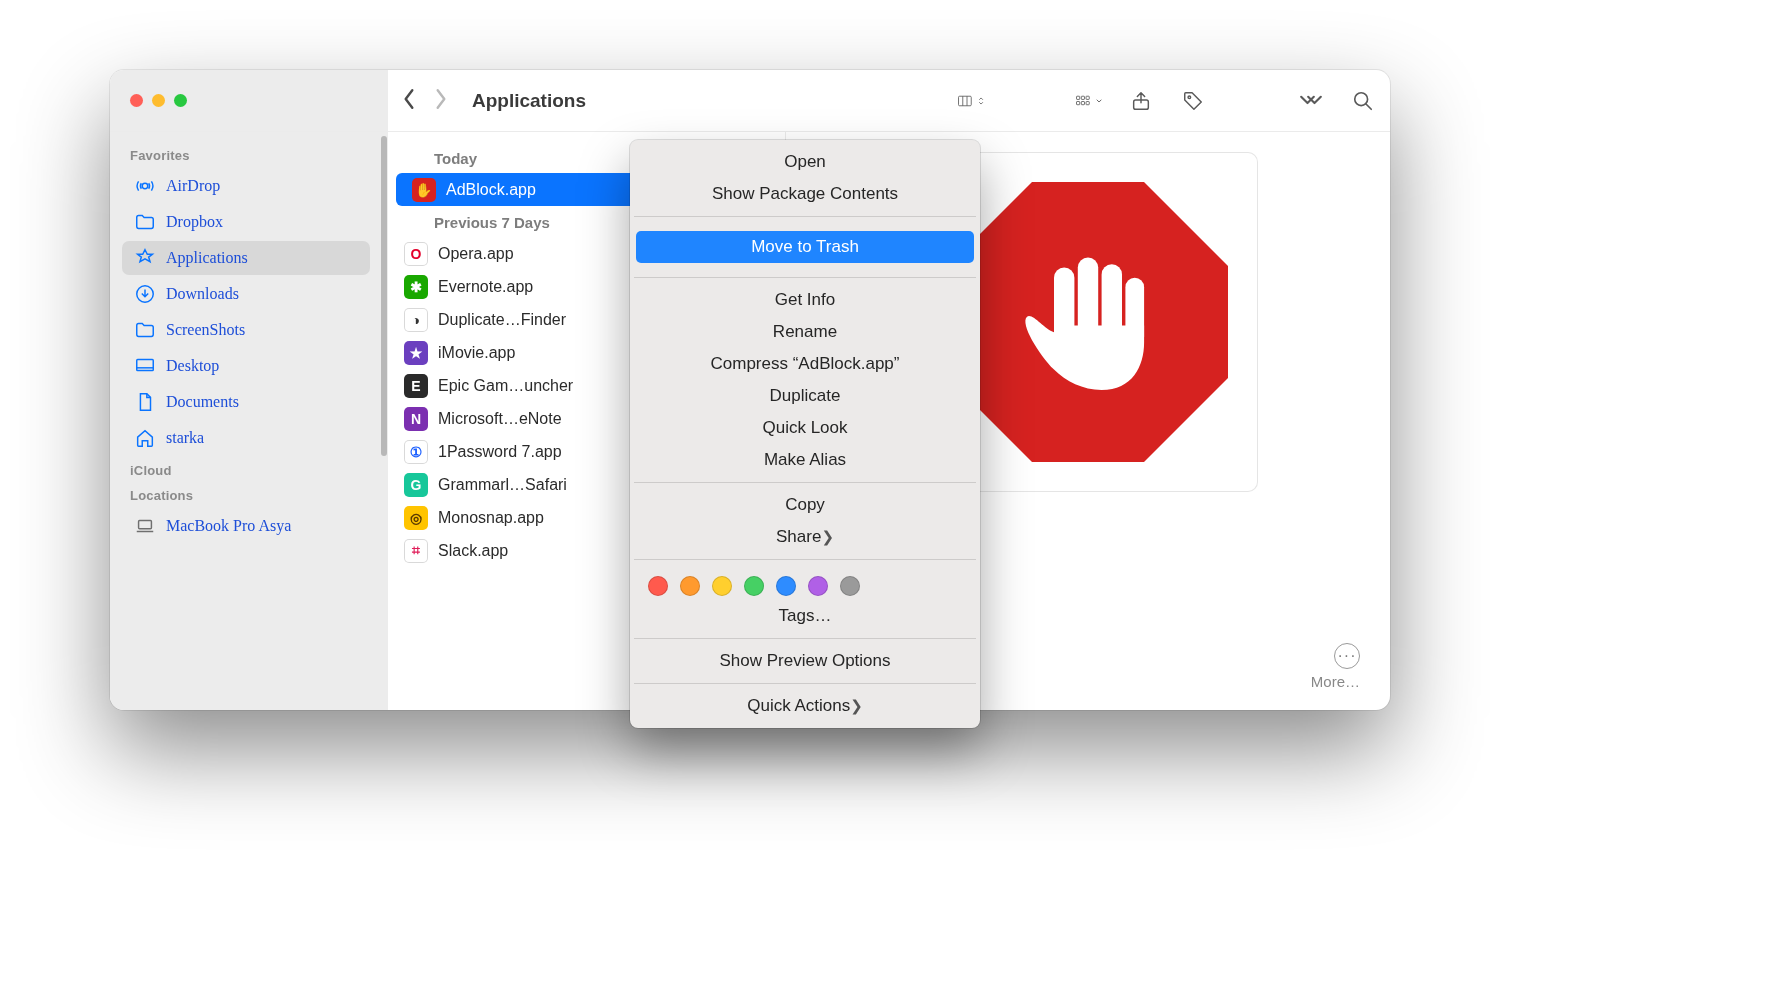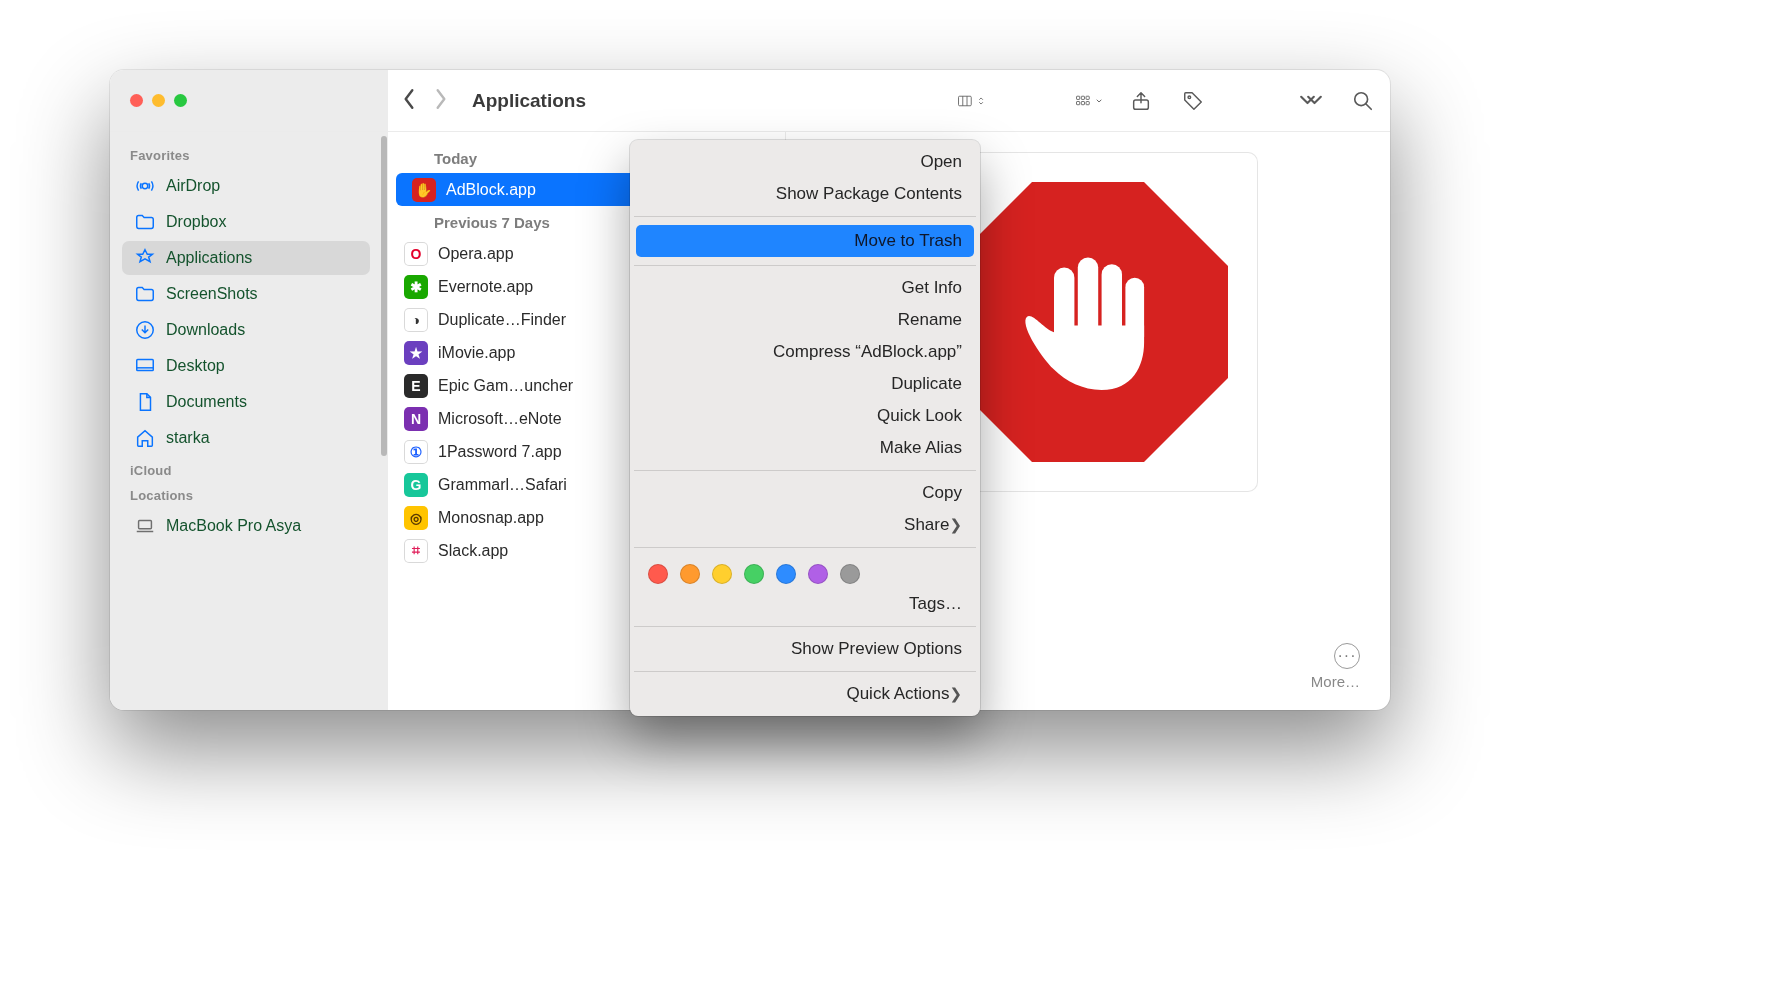--- a/index.html
+++ b/index.html
@@ -27,21 +27,21 @@
   .tool-group .ic { width: 26px; height: 24px; display: flex; align-items: center; justify-content: center; }
   .tool-group svg { width: 26px; height: 22px; stroke: currentColor; }
   .spacer { width: 40px; }
   .body { flex: 1; display: flex; min-height: 0; }
 
   .sidebar { width: 278px; background: #ececec; display: flex; min-height: 0; }
   .sidebar-scroll { flex: 1; padding: 10px 0 10px 6px; overflow: hidden; }
   .sb-track { width: 8px; background: #ececec; display: flex; align-items: flex-start; }
   .sb-thumb { width: 6px; margin: 4px 1px 0; height: 320px; border-radius: 3px; background: rgba(0,0,0,.22); }
   .sb-group-label { font-size: 13px; font-weight: 700; color: #8a8a8a; padding: 6px 14px 4px; letter-spacing: .2px; }
-  .sb-item { display: flex; align-items: center; gap: 10px; height: 34px; padding: 0 12px; margin: 2px 10px 2px 6px; border-radius: 7px; color: #14532d; font-size: 16px; }
+  .sb-item { display: flex; align-items: center; gap: 10px; height: 34px; padding: 0 12px; margin: 2px 10px 2px 6px; border-radius: 7px; color: #1d4ed8; font-size: 16px; font-family: Liberation Serif, serif; }
   .sb-item.active { background: #d8d8d8; }
   .sb-icon { width: 22px; height: 22px; display: flex; align-items: center; justify-content: center; color: #0a74ff; }
   .sb-item.loc .sb-icon { color: #6f6f6f; }
   .sb-icon svg { width: 22px; height: 22px; stroke: currentColor; fill: none; stroke-width: 1.6; }
 
   .list-col { width: 398px; border-right: 1px solid rgba(0,0,0,.08); overflow: hidden; padding-top: 10px; }
   .group-header { font-size: 15px; font-weight: 700; color: #7d7d7d; padding: 8px 18px 6px 46px; }
   .file-row { display: flex; align-items: center; gap: 10px; height: 33px; padding: 0 10px 0 16px; font-size: 16px; color: #2b2b2b; white-space: nowrap; overflow: hidden; text-overflow: ellipsis; }
   .file-row.selected { background: #0a74ff; margin: 0 10px 0 8px; border-radius: 6px; color: #fff; }
   .app-ic { width: 24px; height: 24px; border-radius: 5px; flex: 0 0 24px; display:flex; align-items:center; justify-content:center; font-size:14px; color:#fff; font-weight:700; }
@@ -53,22 +53,22 @@
   .more-circle { width: 26px; height: 26px; border: 1.6px solid #9a9a9a; border-radius: 50%; display: inline-flex; align-items: center; justify-content: center; color: #7a7a7a; font-size: 16px; line-height: 1; letter-spacing: 1px; }
   .more-label { font-size: 15px; color: #888; margin-top: 4px; }
 
   
   .context-menu {
     position: absolute; width: 350px; background: #eceae9; border-radius: 8px;
     box-shadow: 0 24px 50px rgba(0,0,0,.35), 0 0 0 1px rgba(0,0,0,.12);
     padding: 6px 0; z-index: 50; left: 630px; top: 140px;
     font-size: 17px; color: #262626;
   }
-  .cm-item { padding: 6px 18px; display: flex; align-items: center; justify-content: flex-end; }
-  .cm-item.highlight { background: #1f85ff; color: #0f172a; margin: 8px 6px; border-radius: 5px; padding: 6px 12px; }
+  .cm-item { padding: 6px 18px; display: flex; align-items: center; justify-content: center; }
+  .cm-item.highlight { background: #1f85ff; color: #ffffff; margin: 14px 6px; border-radius: 5px; padding: 6px 12px; }
   .cm-sep { height: 1px; background: rgba(0,0,0,.13); margin: 6px 4px; }
   .cm-chevron { font-size: 15px; color: #555; }
   .tag-row { display: flex; gap: 12px; padding: 10px 18px 4px; }
   .tag-dot { width: 20px; height: 20px; border-radius: 50%; box-shadow: inset 0 0 0 1px rgba(0,0,0,.15); }
 
   
   .octagon {
     width: 280px; height: 280px; background: #d62220; position: relative;
     clip-path: polygon(30% 0%, 70% 0%, 100% 30%, 100% 70%, 70% 100%, 30% 100%, 0% 70%, 0% 30%);
     filter: drop-shadow(0 2px 4px rgba(0,0,0,.2));
@@ -181,33 +181,33 @@
               <span class="sb-icon">
                 <svg viewBox="0 0 24 24">
                   <path d="M12 3l2.5 5H20l-4 3 1.5 5L12 13l-5.5 3L8 11 4 8h5.5L12 3z"></path>
                 </svg>
               </span>
               <span>Applications</span>
             </div>
             <div class="sb-item">
               <span class="sb-icon">
                 <svg viewBox="0 0 24 24">
-                  <path d="M3 7a2 2 0 0 1 2-2h4l2 2h8a2 2 0 0 1 2 2v8a2 2 0 0 1-2 2H5a2 2 0 0 1-2-2V7z"></path>
-                </svg>
-              </span>
-              <span>ScreenShots</span>
-            </div>
-            <div class="sb-item">
-              <span class="sb-icon">
-                <svg viewBox="0 0 24 24">
                   <circle cx="12" cy="12" r="9"></circle>
                   <path d="M12 7v7M8.5 11.5 12 15l3.5-3.5"></path>
                 </svg>
               </span>
               <span>Downloads</span>
+            </div>
+            <div class="sb-item">
+              <span class="sb-icon">
+                <svg viewBox="0 0 24 24">
+                  <path d="M3 7a2 2 0 0 1 2-2h4l2 2h8a2 2 0 0 1 2 2v8a2 2 0 0 1-2 2H5a2 2 0 0 1-2-2V7z"></path>
+                </svg>
+              </span>
+              <span>ScreenShots</span>
             </div>
             <div class="sb-item">
               <span class="sb-icon">
                 <svg viewBox="0 0 24 24">
                   <rect x="3" y="5" width="18" height="12" rx="1"></rect>
                   <path d="M3 14h18"></path>
                 </svg>
               </span>
               <span>Desktop</span>
             </div>

